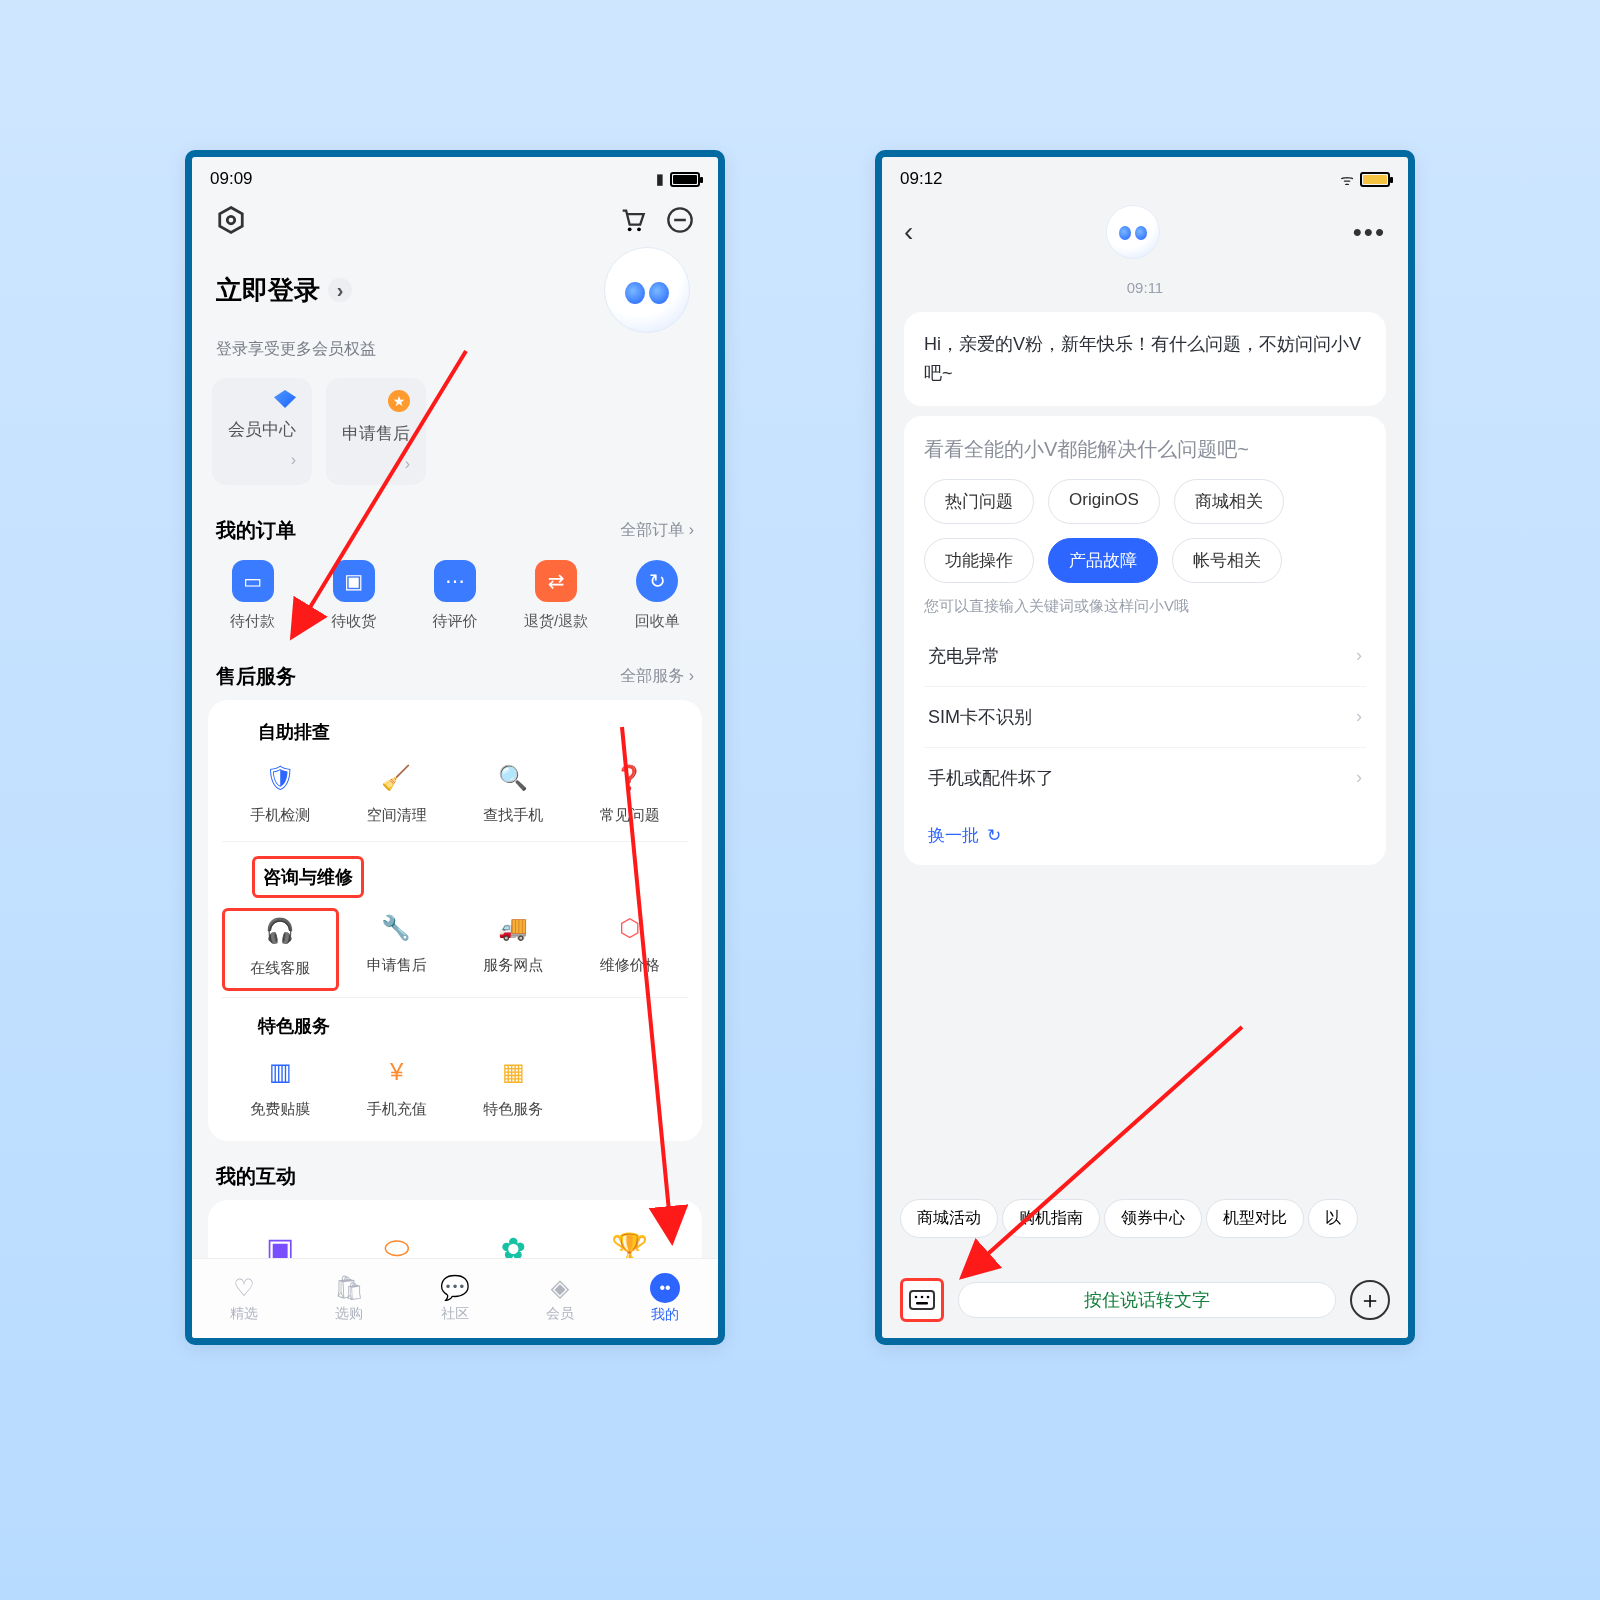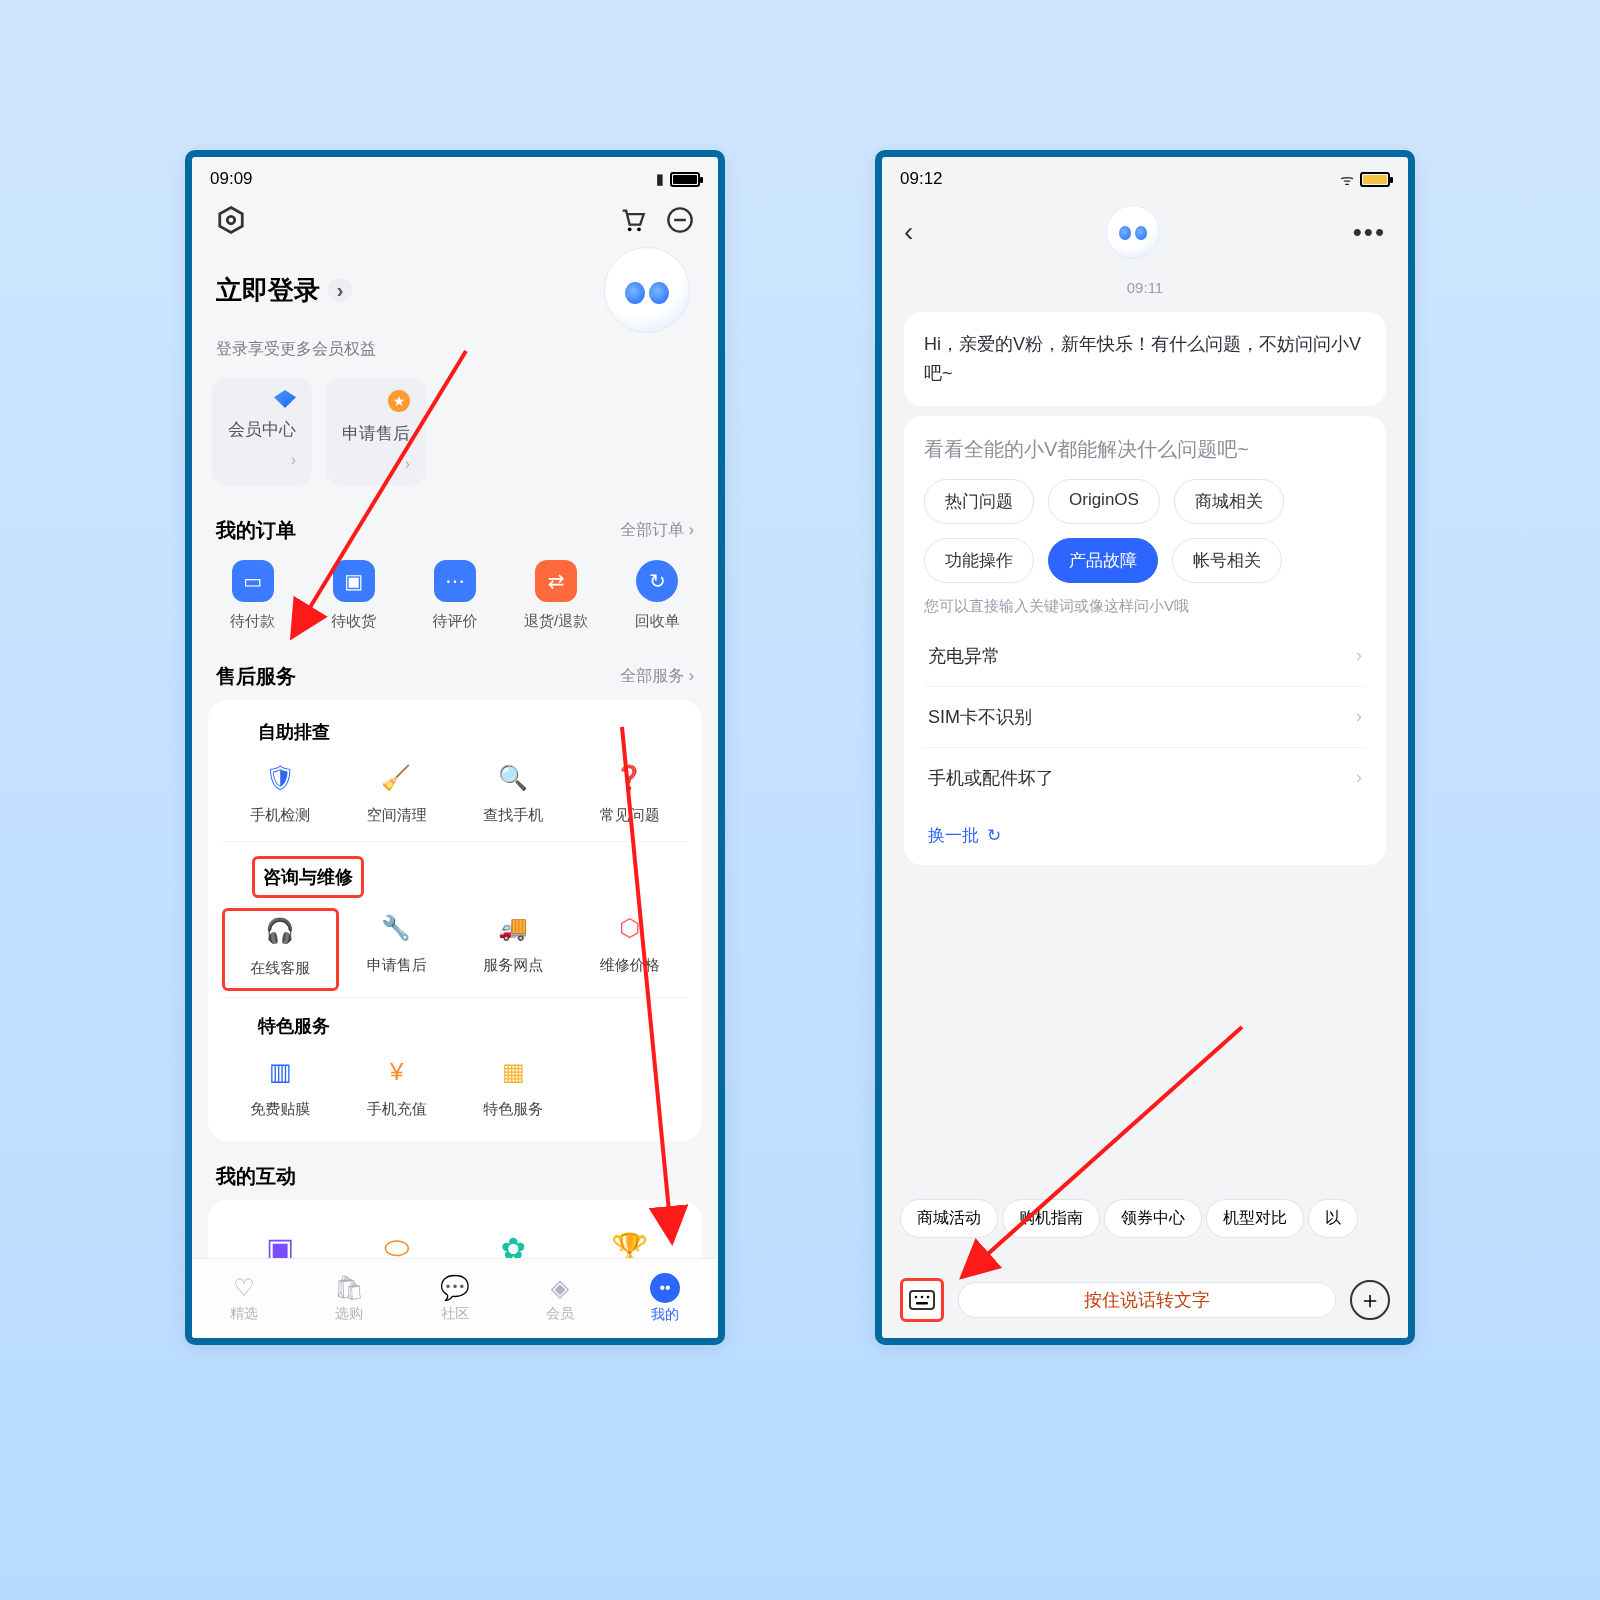--- a/index.html
+++ b/index.html
@@ -116,21 +116,21 @@
   .suggest-bar {
     position:absolute; bottom:90px; left:0; right:0; padding:10px 18px;
     display:flex; gap:4px; overflow:hidden; background:#f3f4f6;
   }
   .spill { border:1px solid #dfe3ea; border-radius:999px; padding:8px 16px; font-size:16px; background:#fff; white-space:nowrap; }
   .inputbar {
     position:absolute; bottom:16px; left:0; right:0; padding:0 18px;
     display:flex; align-items:center; gap:14px;
   }
   .kbd-btn { width:44px; height:44px; border:3px solid #ff3b30; border-radius:6px; display:flex; align-items:center; justify-content:center; background:#fff; }
-  .voice-input { flex:1; border:1px solid #dfe3ea; border-radius:999px; background:#fff; text-align:center; padding:5px 10px; font-size:18px; color:#c2410c; }
+  .voice-input { flex:1; border:1px solid #dfe3ea; border-radius:999px; background:#fff; text-align:center; padding:5px 10px; font-size:18px; color:#15803d; }
   .plus { width:40px; height:40px; border:2px solid #333; border-radius:50%; display:flex; align-items:center; justify-content:center; font-size:24px; }
 </style>
 </head>
 <body>
 
 <div class="phone">
 
   <div class="statusbar">
     <span>09:09</span>
     <span class="right">

